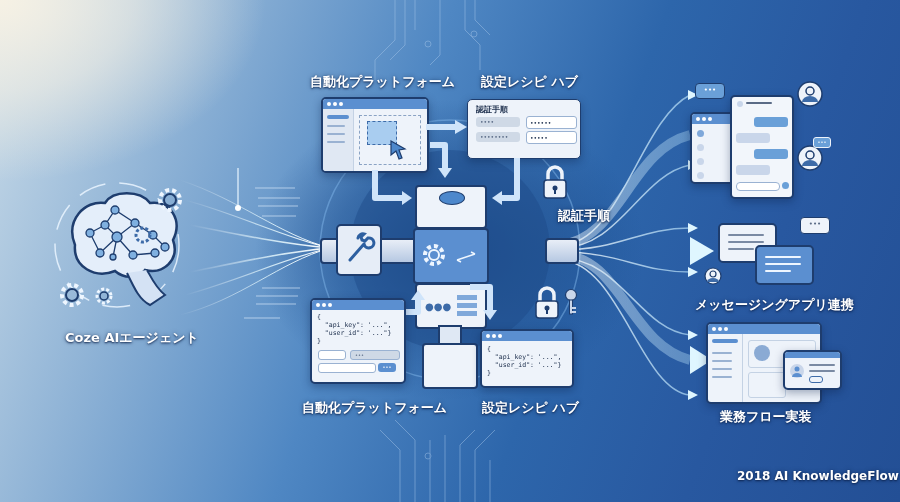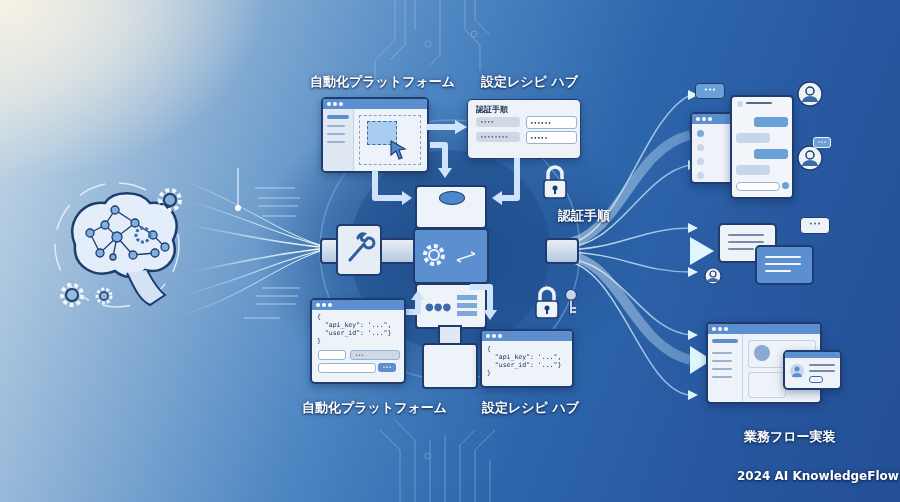--- a/index.html
+++ b/index.html
@@ -150,20 +150,21 @@
     </svg>
     <svg width="30" height="30" style="left:2px;top:105px;">
       <circle cx="15" cy="15" r="10" fill="none" stroke="#eef6ff" stroke-width="4" stroke-dasharray="4 3"></circle>
       <circle cx="15" cy="15" r="6" fill="none" stroke="#1e3d6e" stroke-width="2"></circle>
     </svg>
     <svg width="22" height="22" style="left:38px;top:110px;">
       <circle cx="11" cy="11" r="7" fill="none" stroke="#eef6ff" stroke-width="3" stroke-dasharray="3 2"></circle>
       <circle cx="11" cy="11" r="4" fill="none" stroke="#1e3d6e" stroke-width="1.5"></circle>
     </svg>
   </div>
+  <div class="label" style="left:65px;top:329px;">Coze AIエージェント</div>
 
   <div class="abs" style="left:320px;top:238px;width:100px;height:22px;background:linear-gradient(#e8eef7,#b6c8e2);border:2px solid #1e3d6e;border-radius:4px;"></div>
   <div class="abs" style="left:545px;top:238px;width:30px;height:22px;background:linear-gradient(#e8eef7,#b6c8e2);border:2px solid #1e3d6e;border-radius:4px;"></div>
   <div class="abs" style="left:336px;top:224px;width:42px;height:48px;background:#e6edf7;border:2px solid #1e3d6e;border-radius:5px;">
     <svg width="42" height="48" style="left:0;top:0;">
       <path d="M12 34 L26 18 M26 18 a5 5 0 1 0 4 -6 l-3 3 -3 -1 -1 -3 3 -3 a5 5 0 0 0 -6 4" stroke="#2d5fa0" stroke-width="3" fill="none" stroke-linecap="round"></path>
     </svg>
   </div>
 
   <div class="abs" style="left:410px;top:180px;width:80px;height:210px;">
@@ -335,20 +336,21 @@
       <div class="pill" style="left:8px;top:16px;width:36px;height:2px;background:#eef6ff;"></div>
       <div class="pill" style="left:8px;top:23px;width:26px;height:2px;background:#eef6ff;"></div>
     </div>
     <div class="abs" style="left:100px;top:2px;width:28px;height:15px;background:#eef3fa;border:1.5px solid #1e3d6e;border-radius:4px;color:#5a6b86;font-size:7px;text-align:center;line-height:13px;">•••</div>
     <svg width="18" height="18" style="left:4px;top:52px;">
       <circle cx="9" cy="9" r="8" fill="#eef3fa" stroke="#1e3d6e" stroke-width="1.2"></circle>
       <circle cx="9" cy="7" r="3" fill="none" stroke="#1e3d6e" stroke-width="1.2"></circle>
       <path d="M3 15 a6 4 0 0 1 12 0" fill="#3d6ba8"></path>
     </svg>
   </div>
+  <div class="label" style="left:695px;top:296px;">メッセージングアプリ連携</div>
 
   <div class="win" style="left:706px;top:322px;width:112px;height:78px;">
     <div class="bar">
         <i style="left:4px"></i>
         <i style="left:10px"></i>
         <i style="left:16px"></i>
       </div>
     <div class="abs" style="left:0;top:10px;width:34px;height:68px;border-right:1px solid #c4d2e4;">
       <div class="pill" style="left:4px;top:5px;width:26px;height:4px;background:#5b8fd0;"></div>
       <div class="pill" style="left:4px;top:18px;width:20px;height:2px;background:#9ab2d2;"></div>
@@ -365,16 +367,16 @@
     <div class="bar" style="height:6px;"></div>
     <svg width="16" height="16" style="left:4px;top:11px;">
       <circle cx="8" cy="8" r="7" fill="#c9d6ea"></circle>
         <circle cx="8" cy="6" r="2.5" fill="#5b8fd0"></circle>
       <path d="M3 14 a5 4 0 0 1 10 0" fill="#5b8fd0"></path>
     </svg>
     <div class="pill" style="left:24px;top:12px;width:26px;height:2px;background:#7a8aa3;"></div>
     <div class="pill" style="left:24px;top:18px;width:26px;height:2px;background:#7a8aa3;"></div>
     <div class="pill" style="left:24px;top:24px;width:12px;height:5px;border:1px solid #3d6ba8;border-radius:3px;"></div>
   </div>
-  <div class="label" style="left:744px;top:408px;margin-top:20px;">業務フロー実装</div>
-
-  <div class="label" style="left:737px;top:469px;font-size:12px;">2024 AI KnowledgeFlow</div>
+  <div class="label" style="left:720px;top:408px;">業務フロー実装</div>
+
+  <div class="label" style="left:737px;top:469px;font-size:12px;">2018 AI KnowledgeFlow</div>
 </div>
 
 </body></html>

